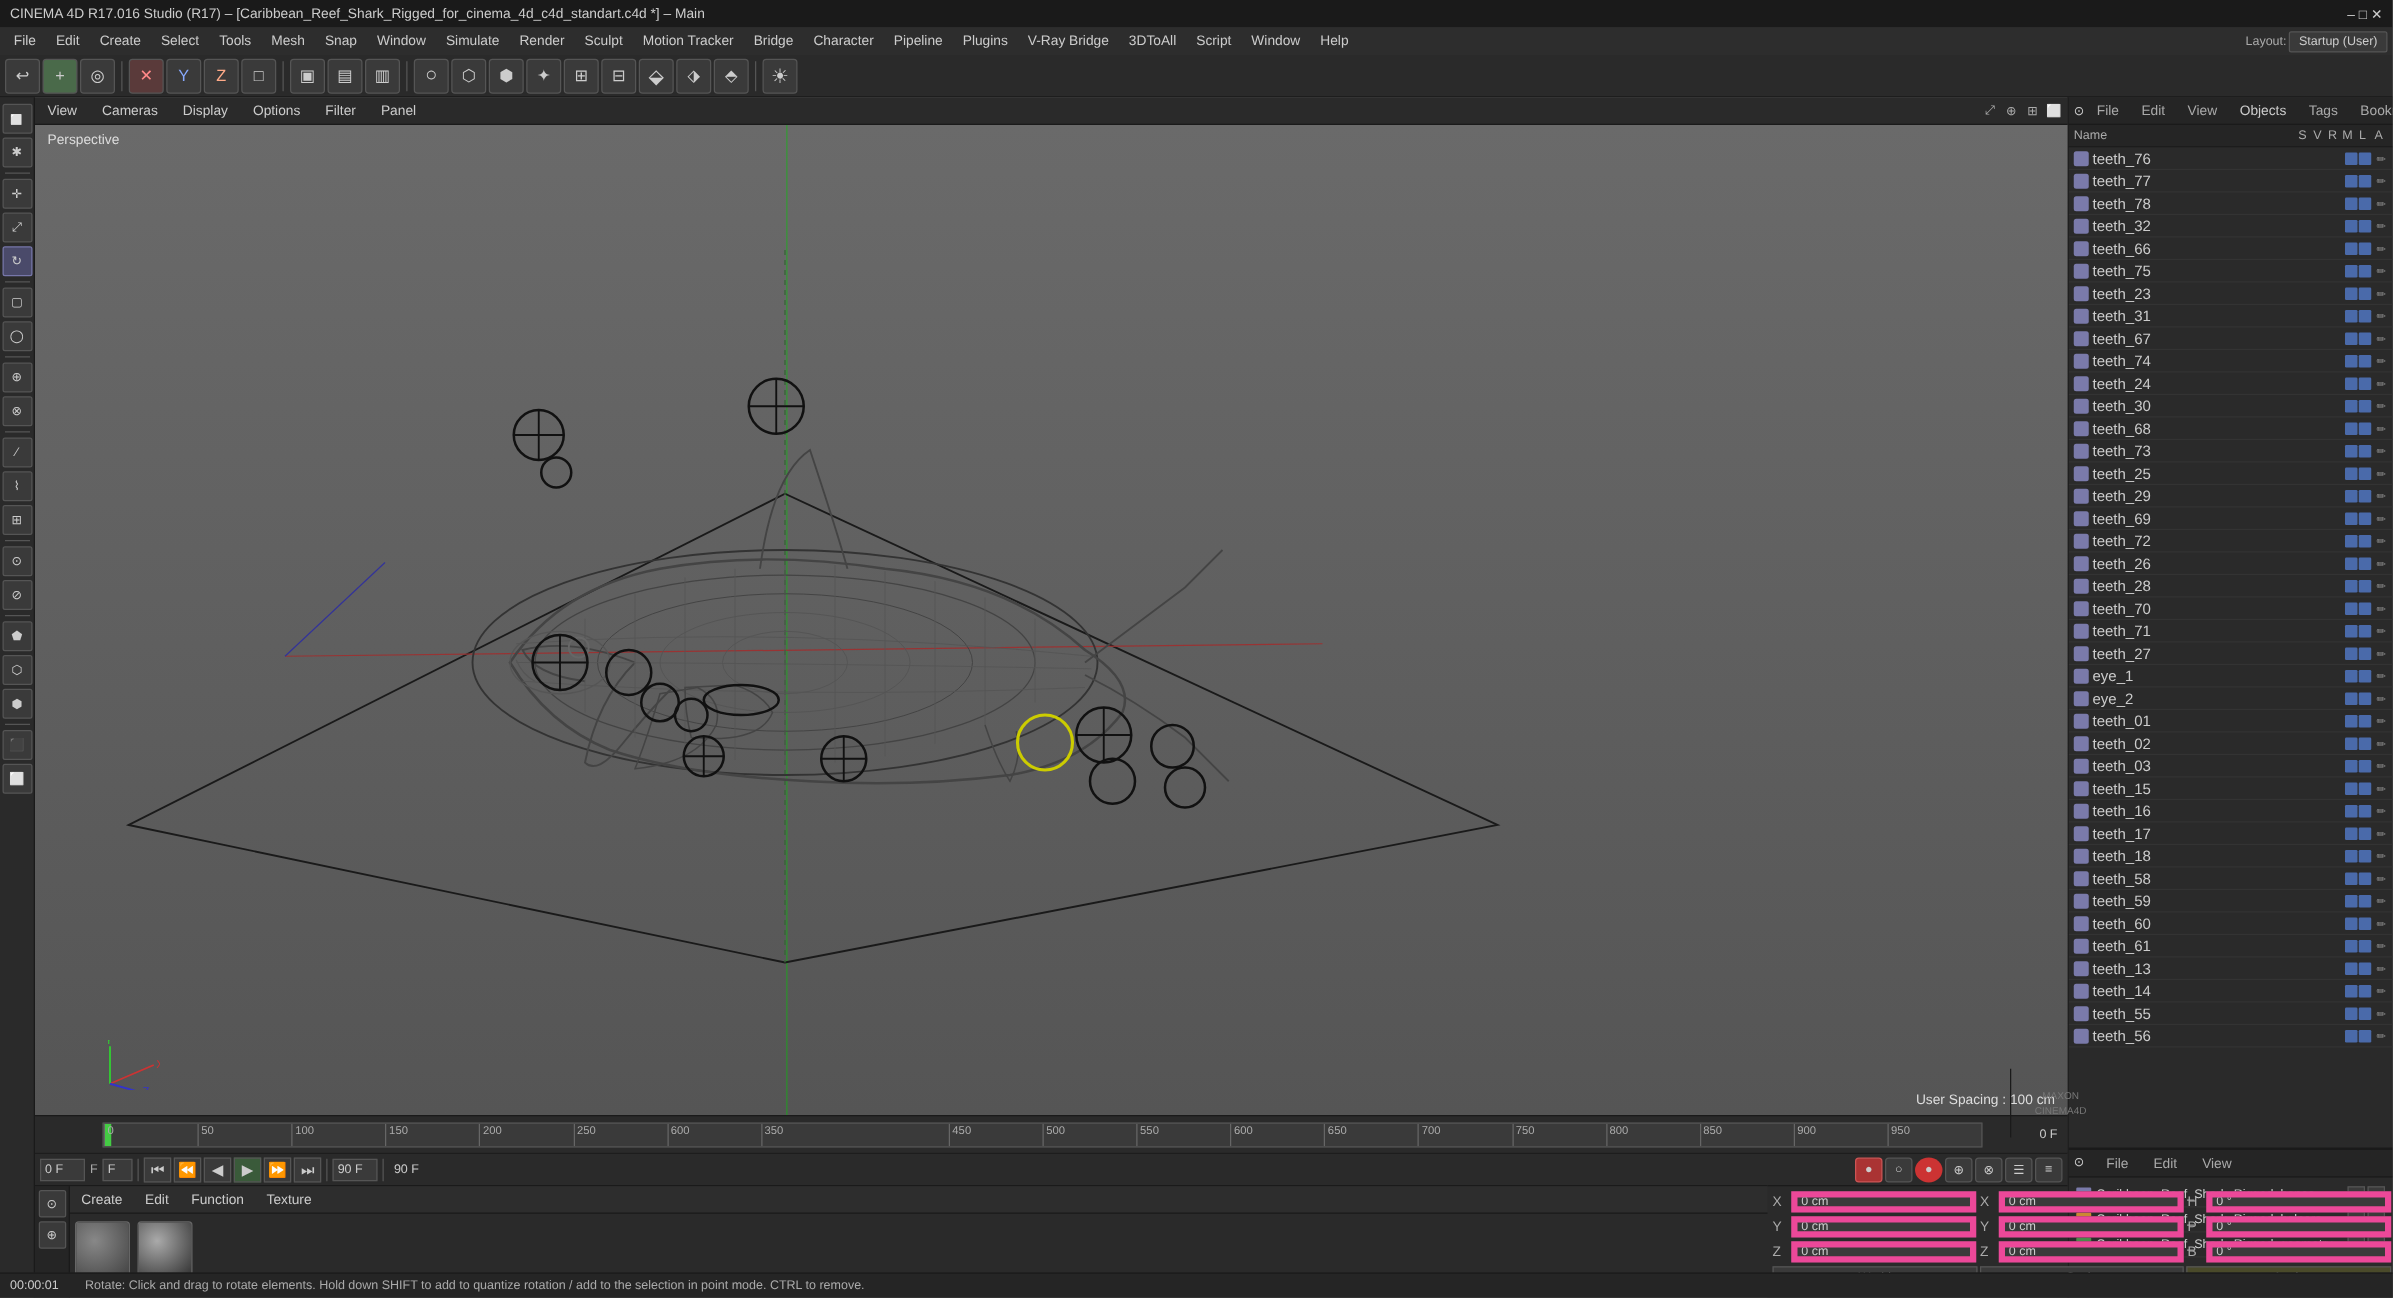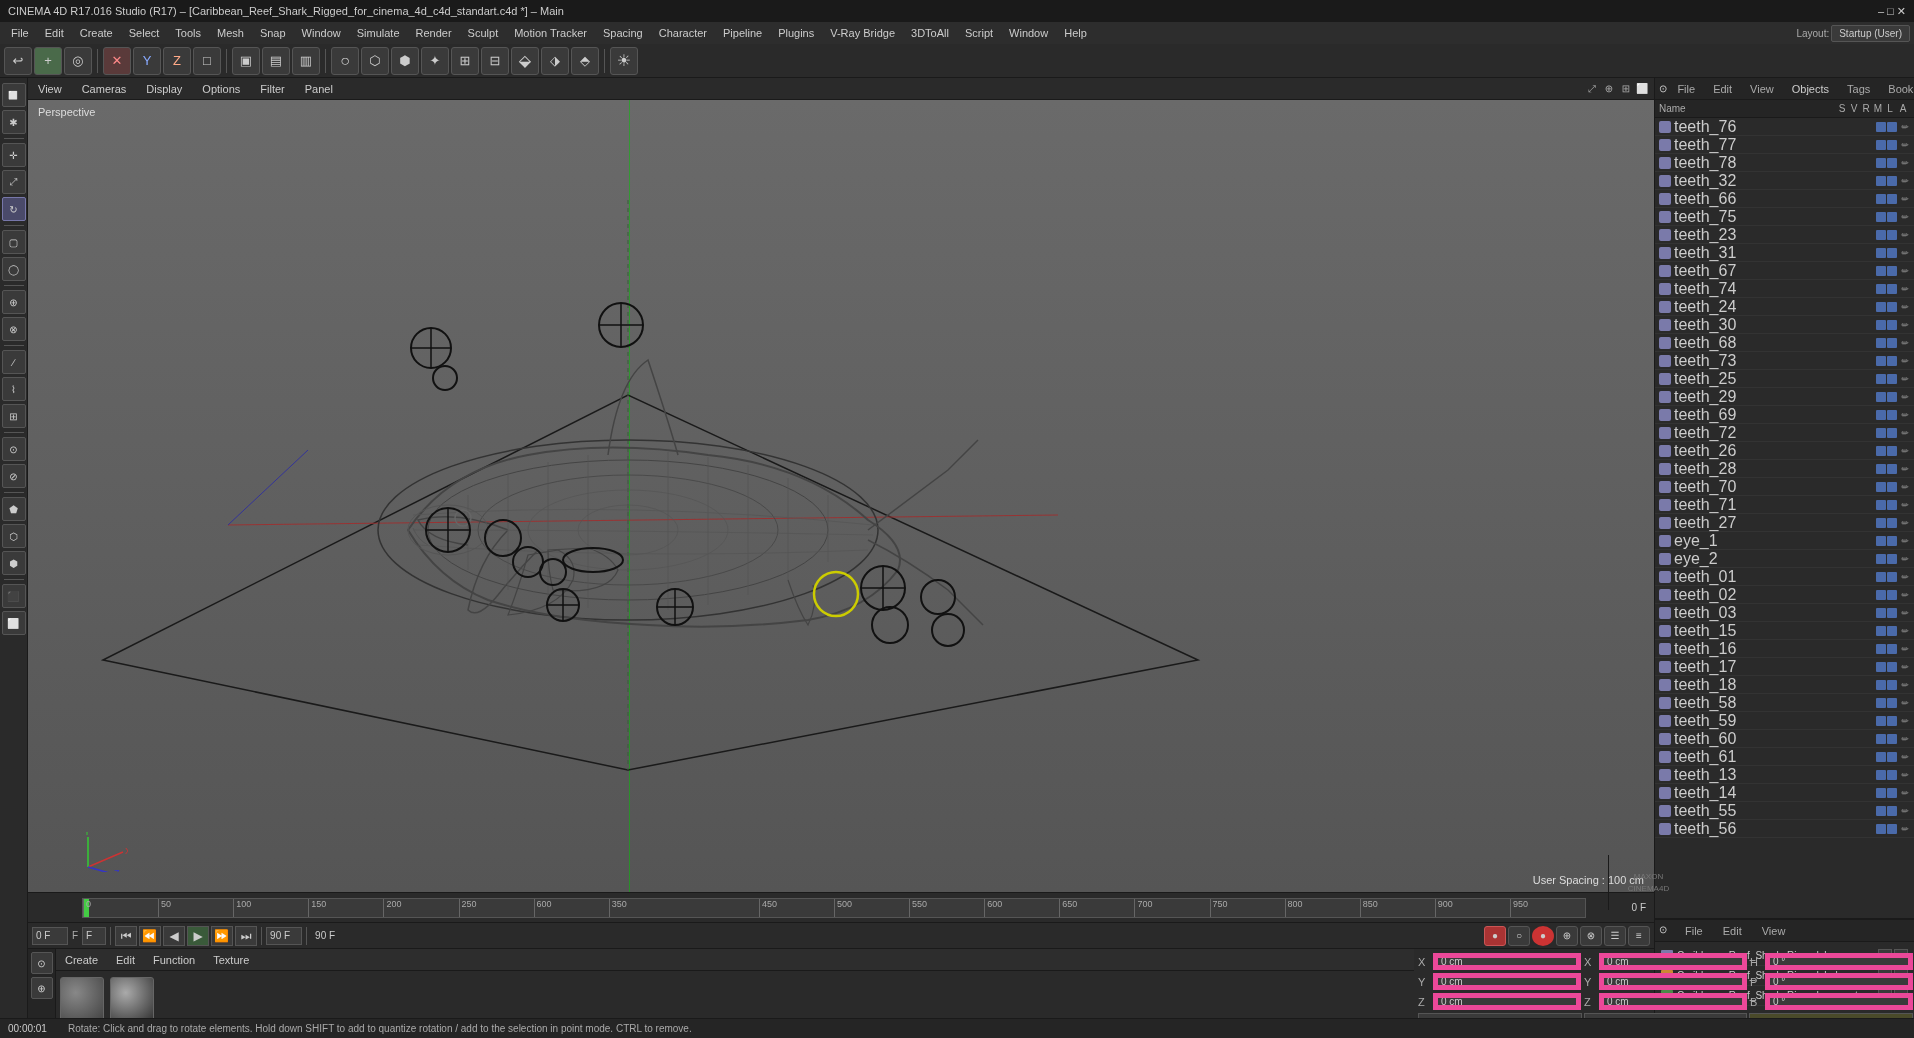--- a/index.html
+++ b/index.html
@@ -160,21 +160,21 @@
     .rt-tab { padding: 2px 8px; cursor: pointer; font-size: 11px; color: #aaa; }
 
     
     #object-list { flex: 1; overflow-y: auto; background: #2a2a2a; }
     .obj-item {
       display: flex; align-items: center; height: 18px; padding: 0 4px;
       cursor: pointer; border-bottom: 1px solid #333; gap: 3px;
     }
     .obj-icon { width: 12px; height: 12px; background: #888; border-radius: 2px; flex-shrink: 0; }
     .obj-icon.bone { background: #7a7aaa; }
-    .obj-name { flex: 1; font-size: 16px; color: #ccc; }
+    .obj-name { flex: 1; font-size: 12px; color: #ccc; }
     .obj-dots { display: flex; gap: 1px; }
     .obj-dot { width: 10px; height: 10px; background: #4a6aaa; border-radius: 1px; }
     .obj-pencil { width: 10px; height: 10px; color: #888; font-size: 9px; display: flex; align-items: center; justify-content: center; }
 
     
     #right-bottom {
       height: 120px; border-top: 2px solid #1a1a1a;
       background: #2a2a2a;
     }
     #right-bottom-tabs {
@@ -238,21 +238,21 @@
   <span class="menu-item">Create</span>
   <span class="menu-item">Select</span>
   <span class="menu-item">Tools</span>
   <span class="menu-item">Mesh</span>
   <span class="menu-item">Snap</span>
   <span class="menu-item">Window</span>
   <span class="menu-item">Simulate</span>
   <span class="menu-item">Render</span>
   <span class="menu-item">Sculpt</span>
   <span class="menu-item">Motion Tracker</span>
-  <span class="menu-item">Spacing</span>
+  <span class="menu-item">Bridge</span>
   <span class="menu-item">Character</span>
   <span class="menu-item">Pipeline</span>
   <span class="menu-item">Plugins</span>
   <span class="menu-item">V-Ray Bridge</span>
   <span class="menu-item">3DToAll</span>
   <span class="menu-item">Script</span>
   <span class="menu-item">Window</span>
   <span class="menu-item">Help</span>
   <span style="margin-left:auto; font-size:10px; color:#aaa;">Layout:</span>
   <span class="menu-item" style="background:#3a3a3a; border:1px solid #555; font-size:10px;">Startup (User)</span>

